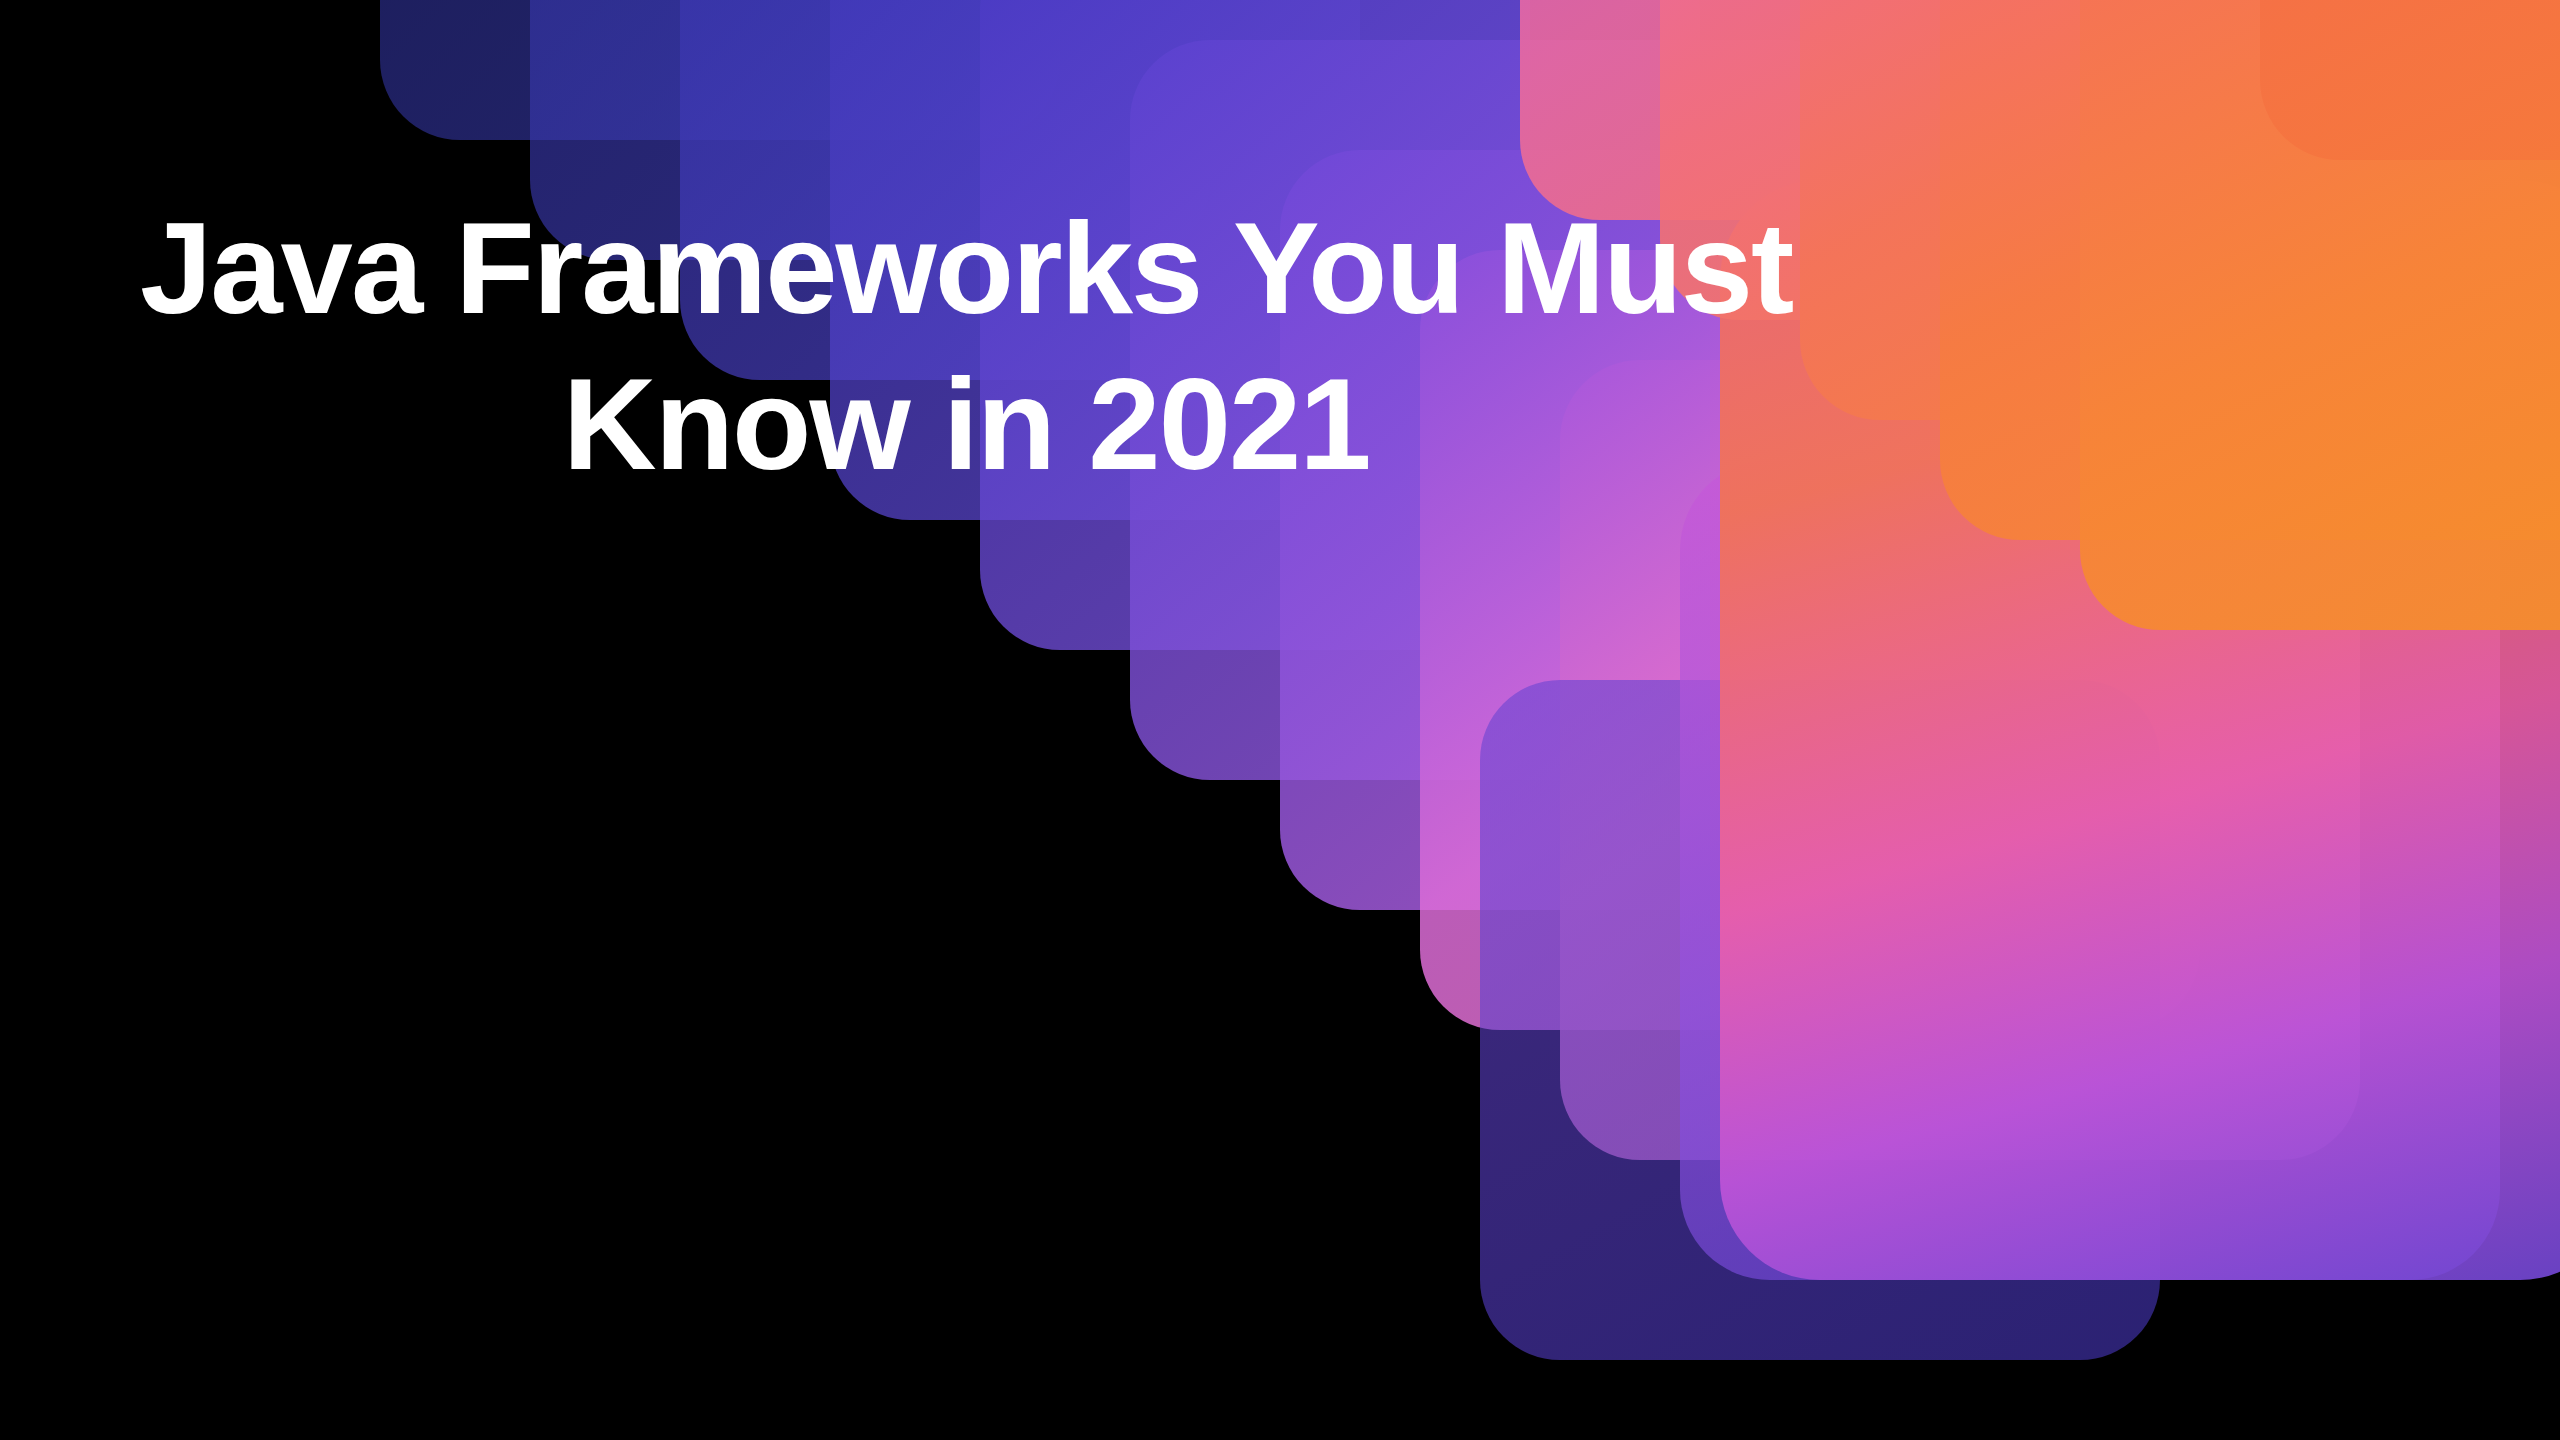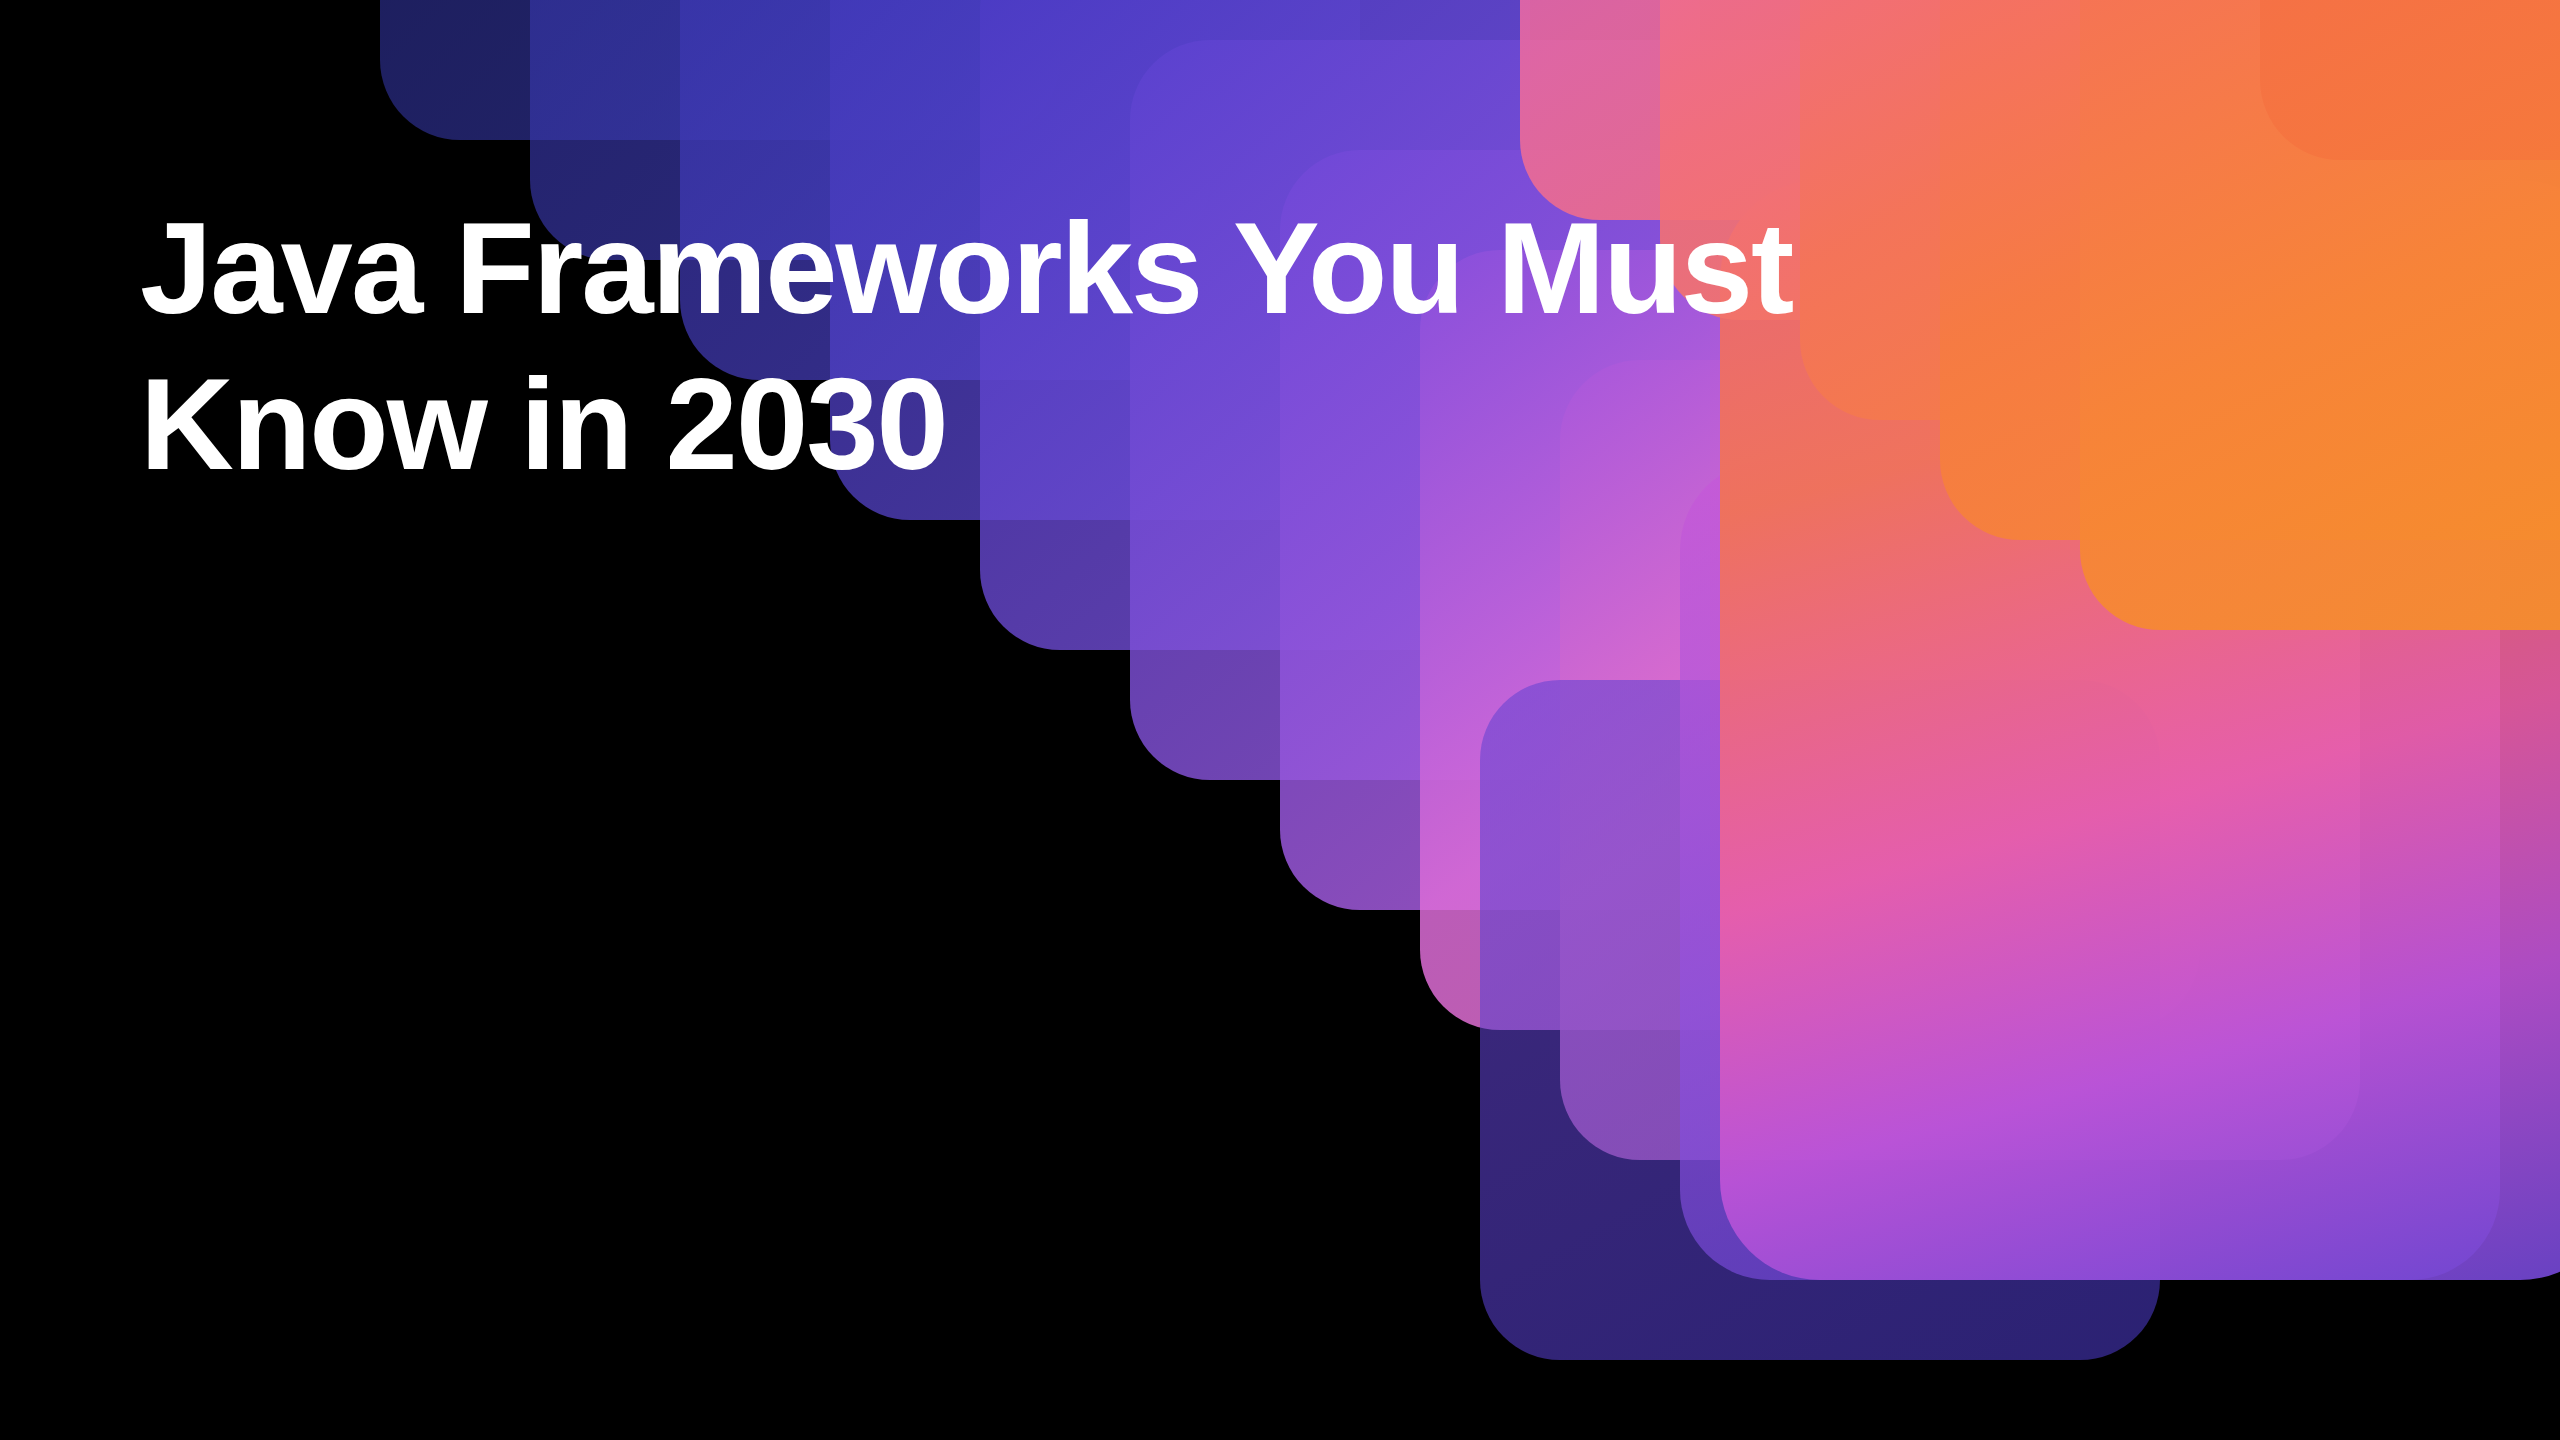--- a/index.html
+++ b/index.html
@@ -1,18 +1,19 @@
 <!DOCTYPE html>
 <html><head>
   <meta charset="utf-8">
   <style>
     * {
       margin: 0;
       padding: 0;
       box-sizing: border-box;
+      text-align: center;
     }
     
     body {
       width: 2560px;
       height: 1440px;
       background: #000000;
       overflow: hidden;
       position: relative;
       font-family: -apple-system, BlinkMacSystemFont, 'Segoe UI', Helvetica, Arial, sans-serif;
     }
@@ -196,14 +197,14 @@
   <div class="shape s10"></div>
   <div class="shape s11"></div>
   <div class="shape s12"></div>
   <div class="shape s13"></div>
   <div class="shape s14"></div>
   <div class="shape s15"></div>
 </div>
 
 <h1 class="title">
   <span>Java Frameworks You Must</span><br>
-  <span>Know in 2030</span>
+  <span>Know in 2021</span>
 </h1>
 
 </body></html>

